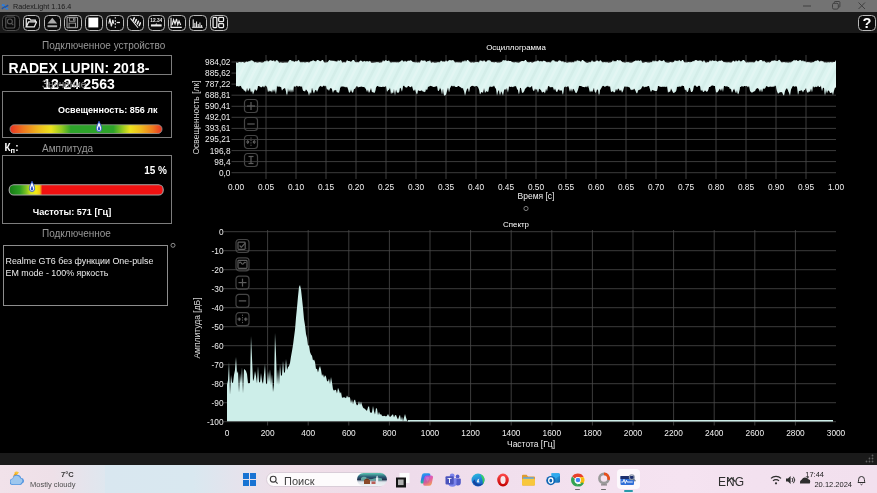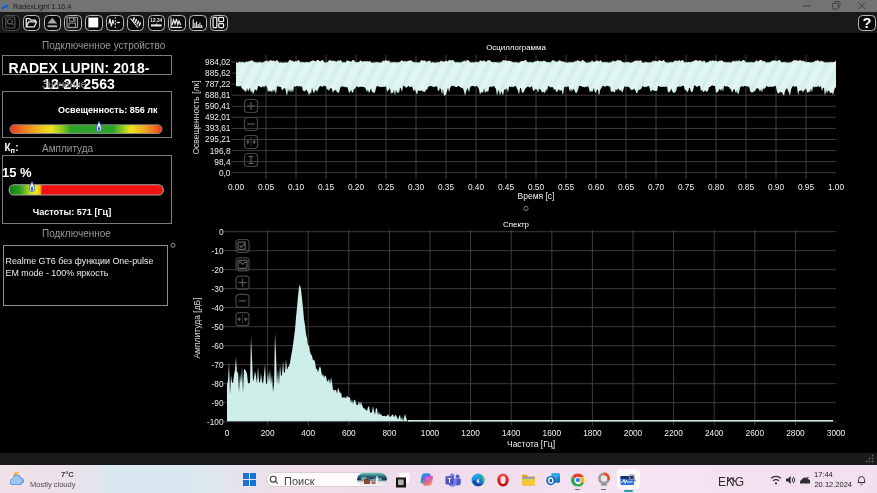--- a/index.html
+++ b/index.html
@@ -415,21 +415,21 @@
 
 <div class="abs sechead" style="left:5px;top:39.5px;">Подключенное устройство</div>
 <div class="abs pbox" style="left:2px;top:55px;width:169.5px;height:20px;"></div>
 <div class="abs bwhite" style="left:2px;top:59.5px;width:154px;text-align:center;font-size:14px;letter-spacing:0.1px;">RADEX LUPIN: 2018-12-24 2563</div>
 <div class="abs sechead" style="left:5px;top:79px;">Значение</div>
 <div class="abs pbox" style="left:2px;top:91px;width:169.5px;height:47px;"></div>
 <div class="abs bwhite" style="left:18px;top:104.5px;font-size:9px;margin-left:40px;">Освещенность: 856 лк</div>
 <div class="abs sechead" style="left:5px;top:142.5px;">Амплитуда</div>
 <div class="abs pbox" style="left:2px;top:155px;width:169.5px;height:69px;"></div>
 <div class="abs bwhite" style="left:4.5px;top:142px;font-size:10px;">К<span style="font-size:7.5px;vertical-align:-2px;">п</span>:</div>
-<div class="abs bwhite" style="left:2px;top:165px;width:165px;text-align:left;font-size:13px;">15 %</div>
+<div class="abs bwhite" style="left:2px;top:165px;width:165px;text-align:right;font-size:10px;">15 %</div>
 <div class="abs bwhite" style="left:2px;top:206.5px;width:140px;text-align:center;font-size:9.1px;">Частоты: 571 [Гц]</div>
 <div class="abs sechead" style="left:5px;top:227.5px;">Подключенное</div>
 <div class="abs pbox" style="left:2.5px;top:244.5px;width:165.5px;height:61.5px;border-color:#8d8d8d;"></div>
 <div class="abs" style="left:5.5px;top:256px;width:160px;font-size:8.9px;color:#ececec;line-height:11.8px;">Realme GT6 без функции One-pulse EM mode - 100% яркость</div>
 
 <svg class="abs" style="left:0;top:0;" width="180" height="230" viewBox="0 0 180 230">
 <defs>
 <linearGradient id="gb1" x1="0" y1="0" x2="1" y2="0">
  <stop offset="0" stop-color="#e93323"></stop>
         <stop offset="0.09" stop-color="#ee791f"></stop>
@@ -622,17 +622,17 @@
 <circle cx="6" cy="8.3" r="1.1" fill="#2e2e2e"></circle>
   </svg>
 <svg class="abs" style="left:784.5px;top:474.5px;" width="11" height="10" viewBox="0 0 11 10">
 <path d="M1,3.5 h2 l2.6,-2.4 v7.8 L3,6.5 H1 Z" fill="#2e2e2e"></path>
 <path d="M7,3 a3,3 0 0 1 0,4 M8.4,1.8 a4.8,4.8 0 0 1 0,6.4" fill="none" stroke="#2e2e2e" stroke-width="1"></path>
   </svg>
 <svg class="abs" style="left:799px;top:475.5px;" width="12" height="8" viewBox="0 0 12 8">
 <path d="M1,7.4 q-0.6,-2.6 1.8,-3.8 q0.9,-2.2 3.1,-2.2 q2.6,0 3.5,1.8 q2.2,0.4 1.8,2.6 l-0.4,1.6 Z" fill="#2e2e2e"></path>
 <path d="M7.4,1.6 q1.8,-1.2 2.6,0.2 l-1.3,0.8 Z" fill="#404040"></path>
   </svg>
-<div class="tskt" style="left:814px;top:469.5px;width:50px;text-align:left;color:#222;">17:44</div>
+<div class="tskt" style="left:774px;top:469.5px;width:50px;text-align:right;color:#222;">17:44</div>
 <div class="tskt" style="left:802px;top:479.5px;width:50px;text-align:right;color:#222;">20.12.2024</div>
 <svg class="abs" style="left:856px;top:473.5px;" width="11" height="12" viewBox="0 0 11 12">
 <path d="M2,8.5 q0.6,-0.8 0.6,-3 q0,-3 2.9,-3 q2.9,0 2.9,3 q0,2.2 0.6,3 Z" fill="none" stroke="#2e2e2e" stroke-width="1"></path>
 <path d="M4.5,10 a1.2,1.2 0 0 0 2,0" fill="none" stroke="#2e2e2e" stroke-width="1"></path>
   </svg>
 </body></html>

